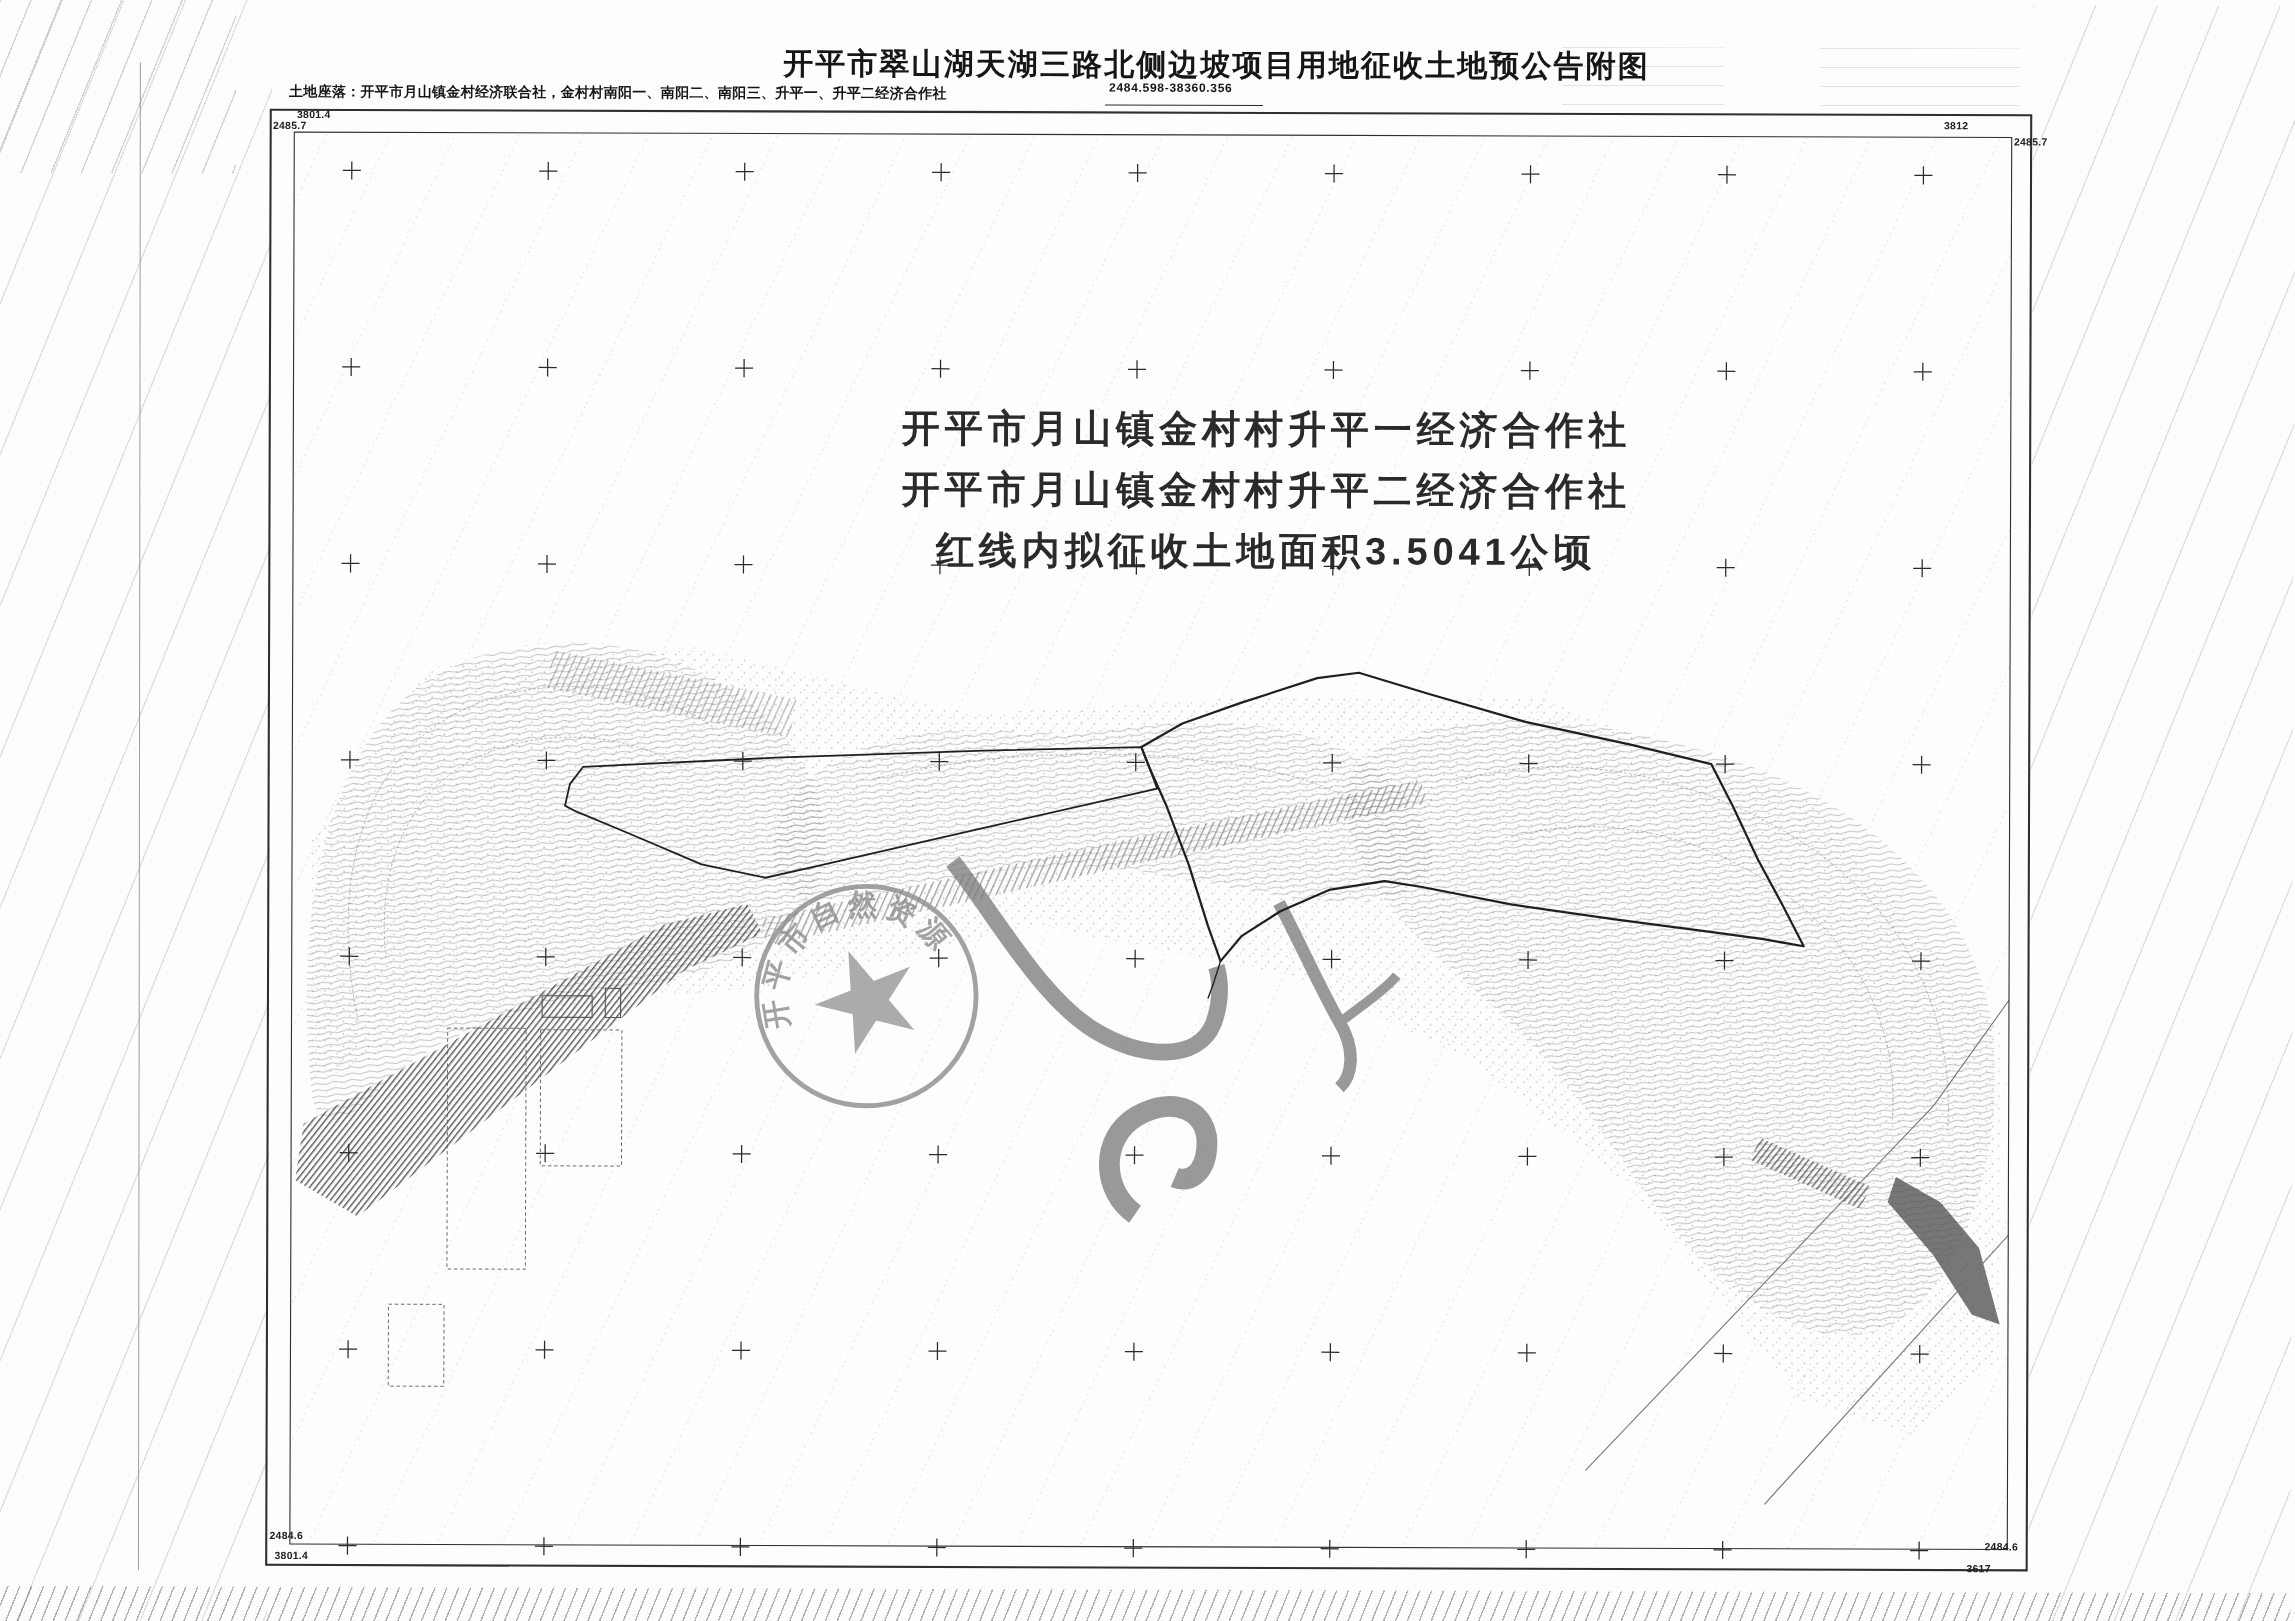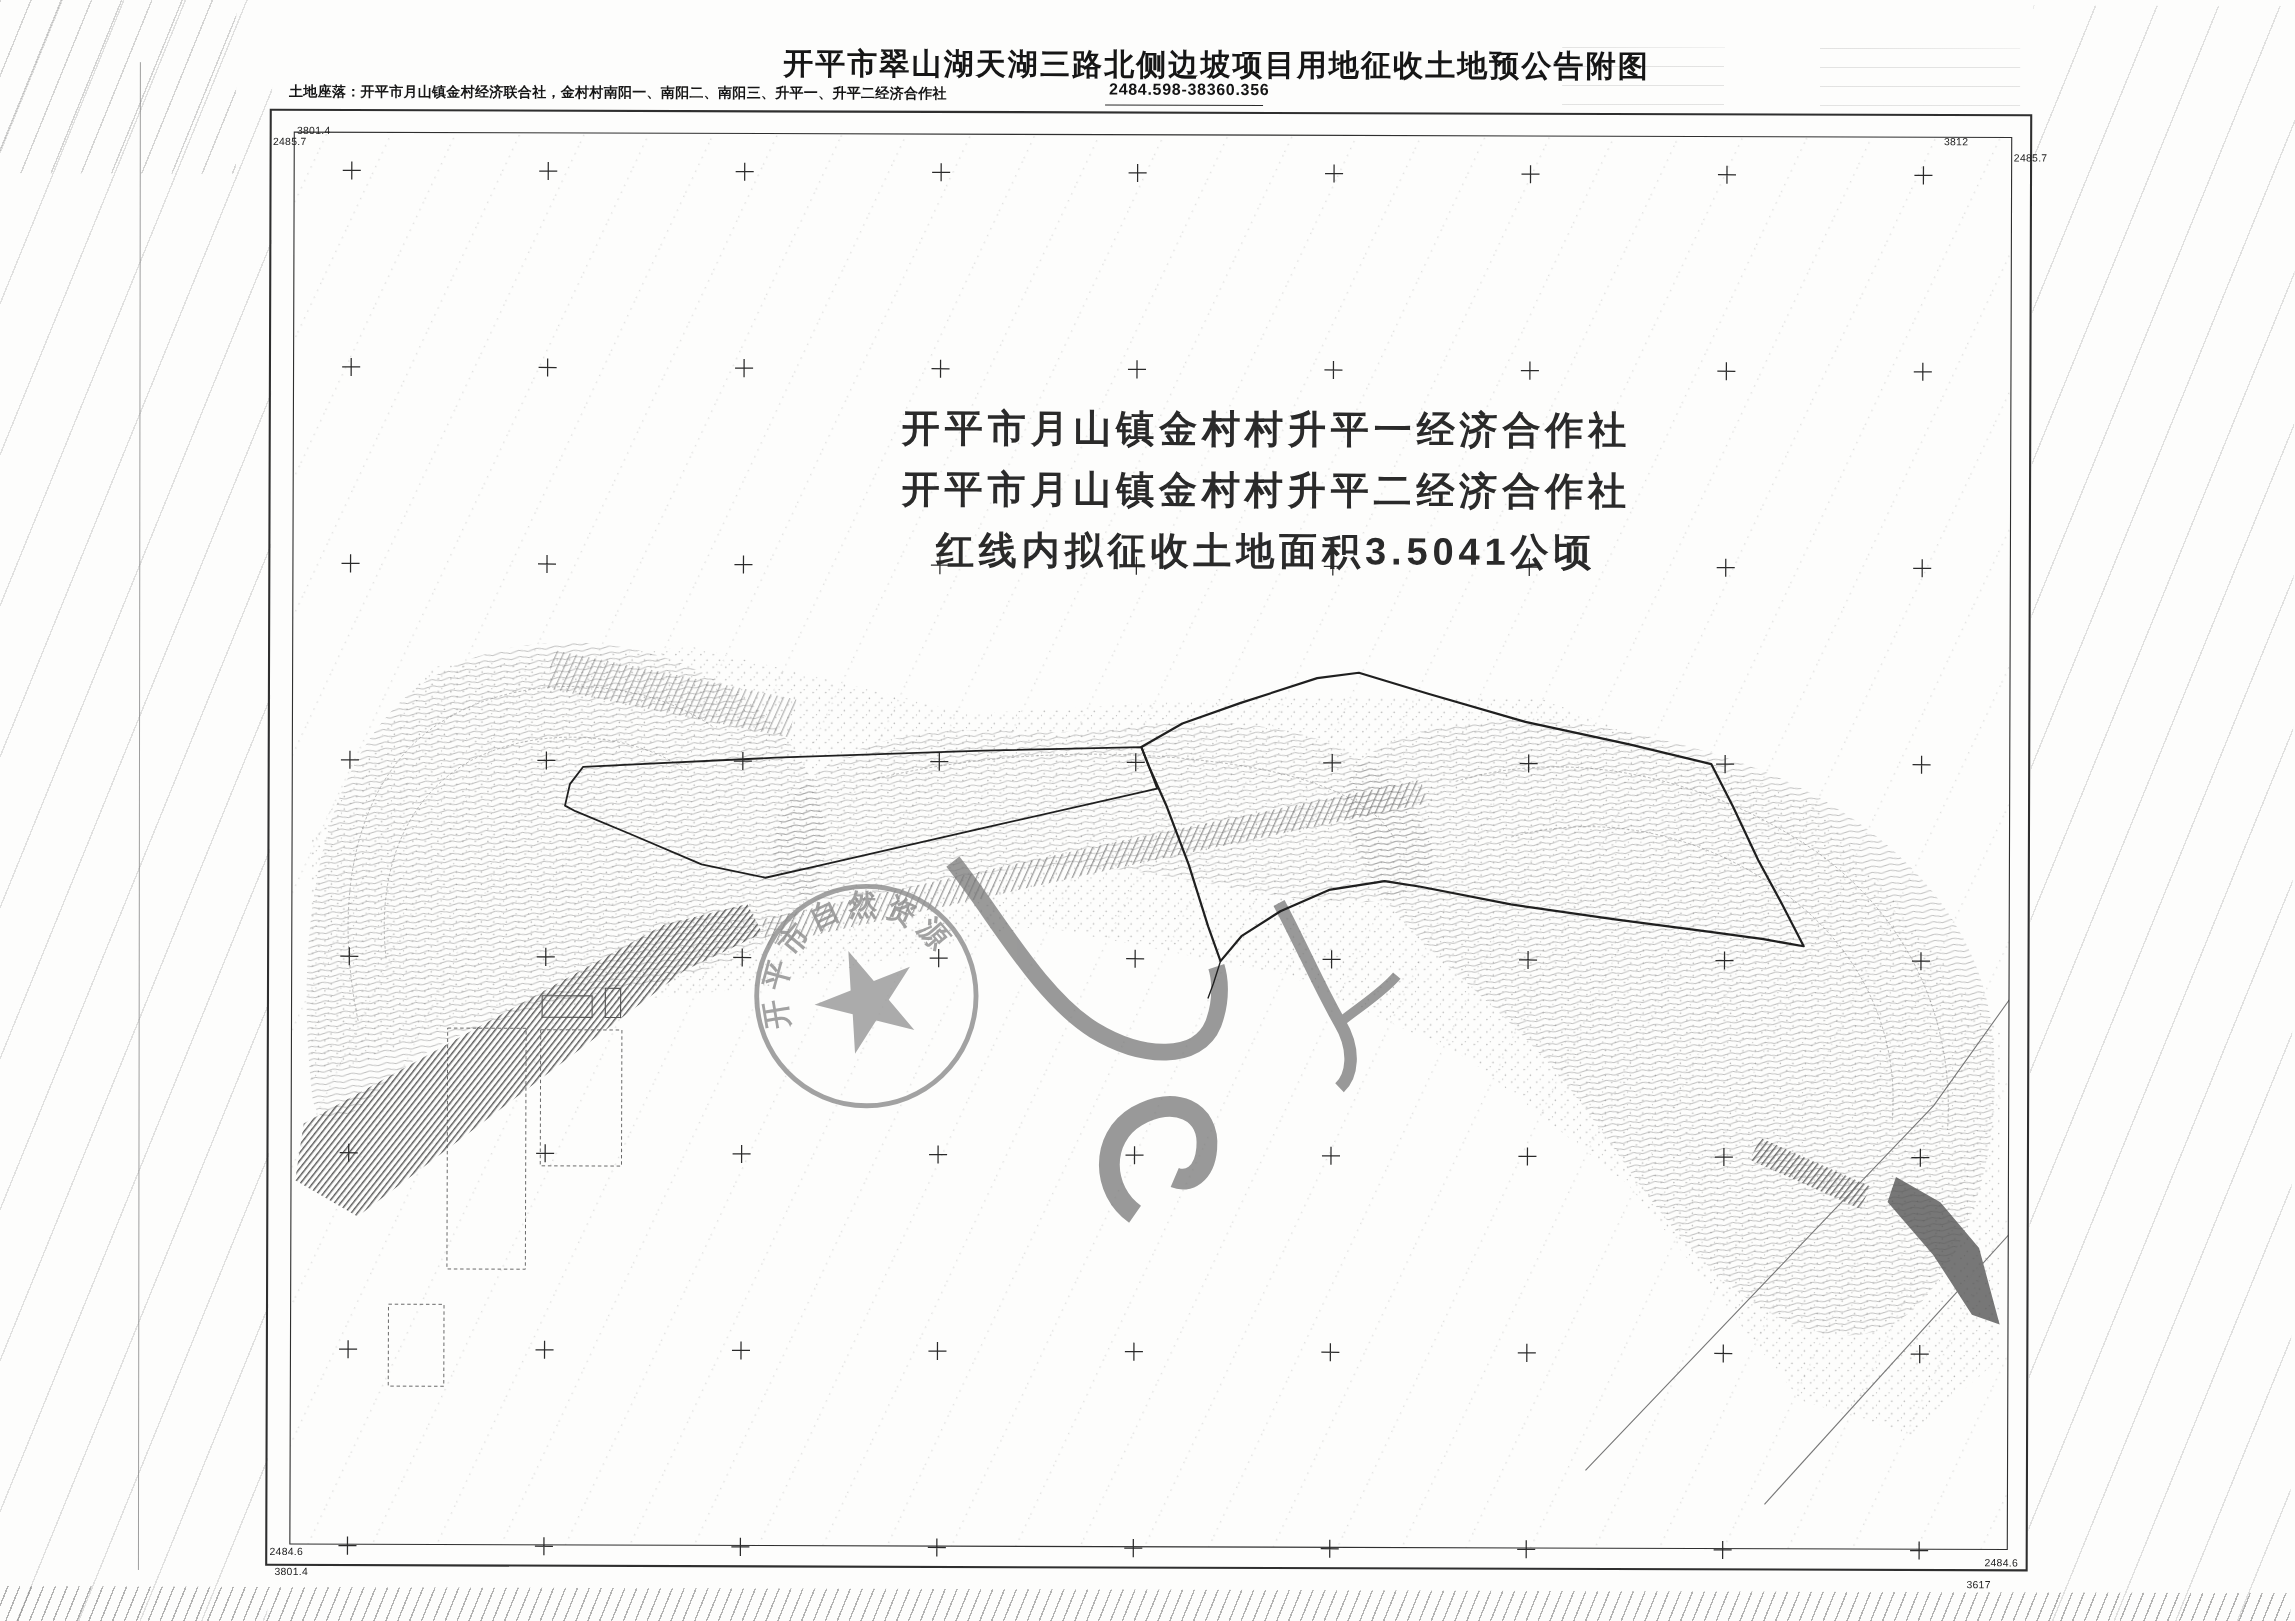--- a/index.html
+++ b/index.html
@@ -14,30 +14,30 @@
   .doc-title{
     left:783px;top:42px;width:805px;text-align:center;
     font-family:"Liberation Serif",serif;font-weight:600;font-size:30px;
     letter-spacing:2.1px;color:#161616;white-space:nowrap;
   }
   .sub-line{
     left:289px;top:83px;font-size:14px;font-weight:700;letter-spacing:0.3px;
     color:#161616;white-space:nowrap;
   }
   .coord-code{
-    left:1109px;top:78px;font-size:16px;font-weight:700;letter-spacing:0.7px;color:#141414;
+    left:1109px;top:78px;font-size:12px;font-weight:700;letter-spacing:0.7px;color:#141414;
   }
   .coord-underline{left:1105px;top:102px;width:158px;height:1.4px;background:#2a2a2a;}
   .annotation{
     left:823px;top:396px;width:889px;text-align:center;z-index:3;
     font-weight:700;font-size:38px;letter-spacing:4.9px;color:#2a2a2a;line-height:61px;
     white-space:nowrap;
   }
-  .corner-label{position:absolute;z-index:2;font-size:10.4px;font-weight:400;
-    color:#222;letter-spacing:0.3px;white-space:nowrap;margin-top:16px;}
+  .corner-label{position:absolute;z-index:2;font-size:10.4px;font-weight:700;
+    color:#222;letter-spacing:0.3px;white-space:nowrap;}
   
   .tex{position:absolute;z-index:0;pointer-events:none;}
   .tex-diag{background-image:repeating-linear-gradient(112deg,
       rgba(50,50,50,0.14) 0 1.4px, transparent 1.4px 57px);}
   .tex-diag2{background-image:repeating-linear-gradient(112deg,
       rgba(50,50,50,0.20) 0 1.4px, transparent 1.4px 28px);}
   .tex-rows{background-image:repeating-linear-gradient(180deg,
       rgba(50,50,50,0.13) 0 0.7px, transparent 0.7px 19px);}
   .tex-band{background-image:repeating-linear-gradient(112deg,
       rgba(40,40,40,0.35) 0 1.4px, transparent 1.4px 11px);}

